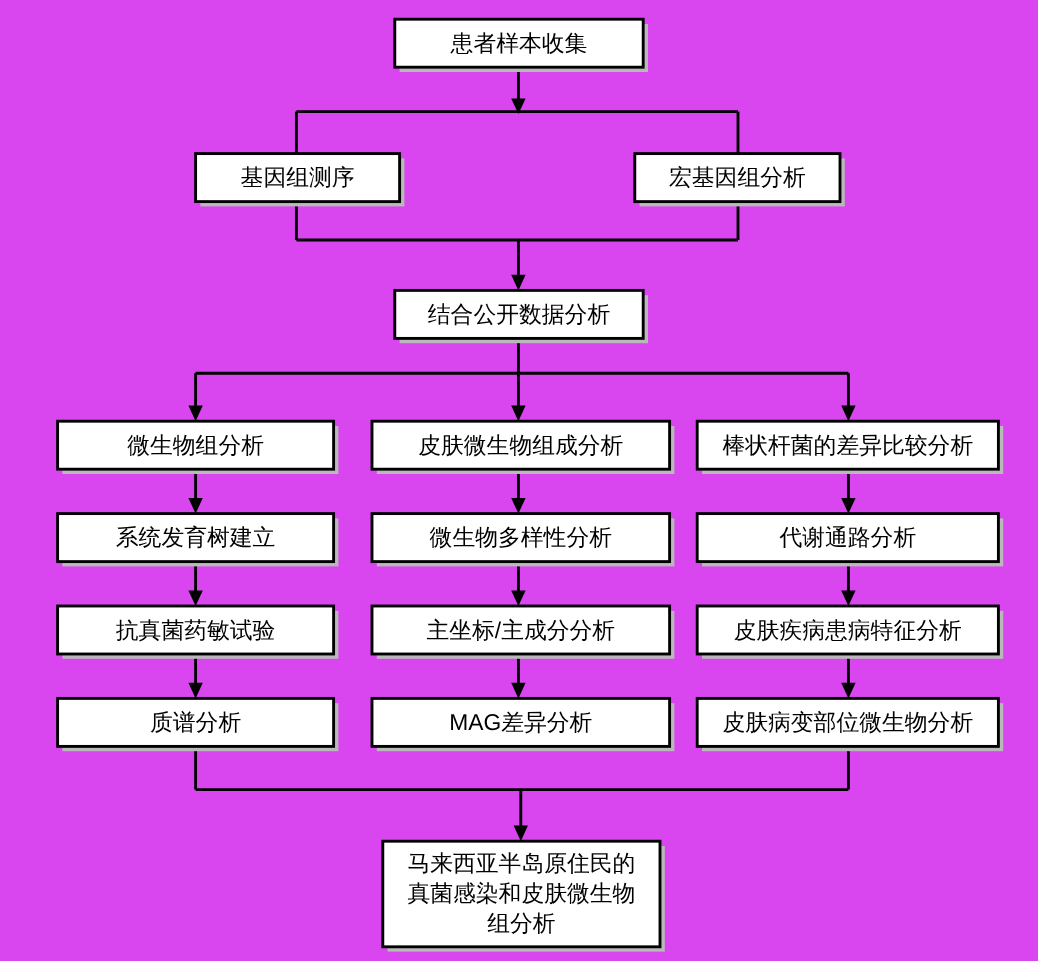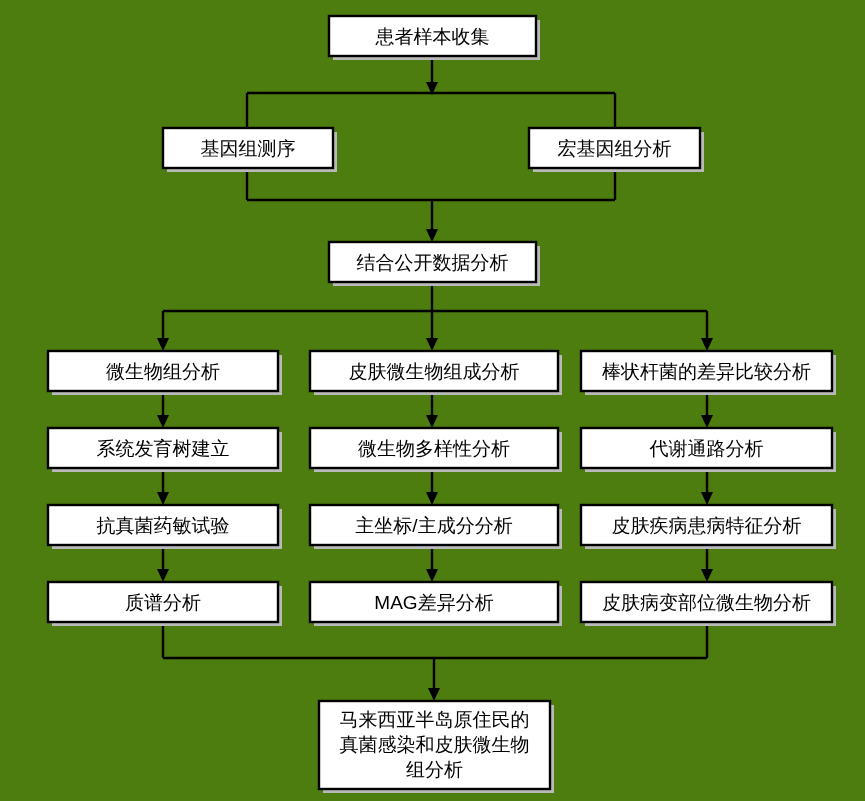--- a/index.html
+++ b/index.html
@@ -10,21 +10,21 @@
   body {
     width: 865px;
     height: 801px;
     font-family: "Liberation Sans", "DejaVu Sans", sans-serif;
     overflow: hidden;
   }
   #flowchart-root {
     position: relative;
     width: 865px;
     height: 801px;
-    background: #4d7c0f;
+    background: #d946ef;
   }
   svg.chart-svg {
     position: absolute;
     top: 0;
     left: 0;
     width: 865px;
     height: 801px;
     display: block;
   }
   .node-box {

